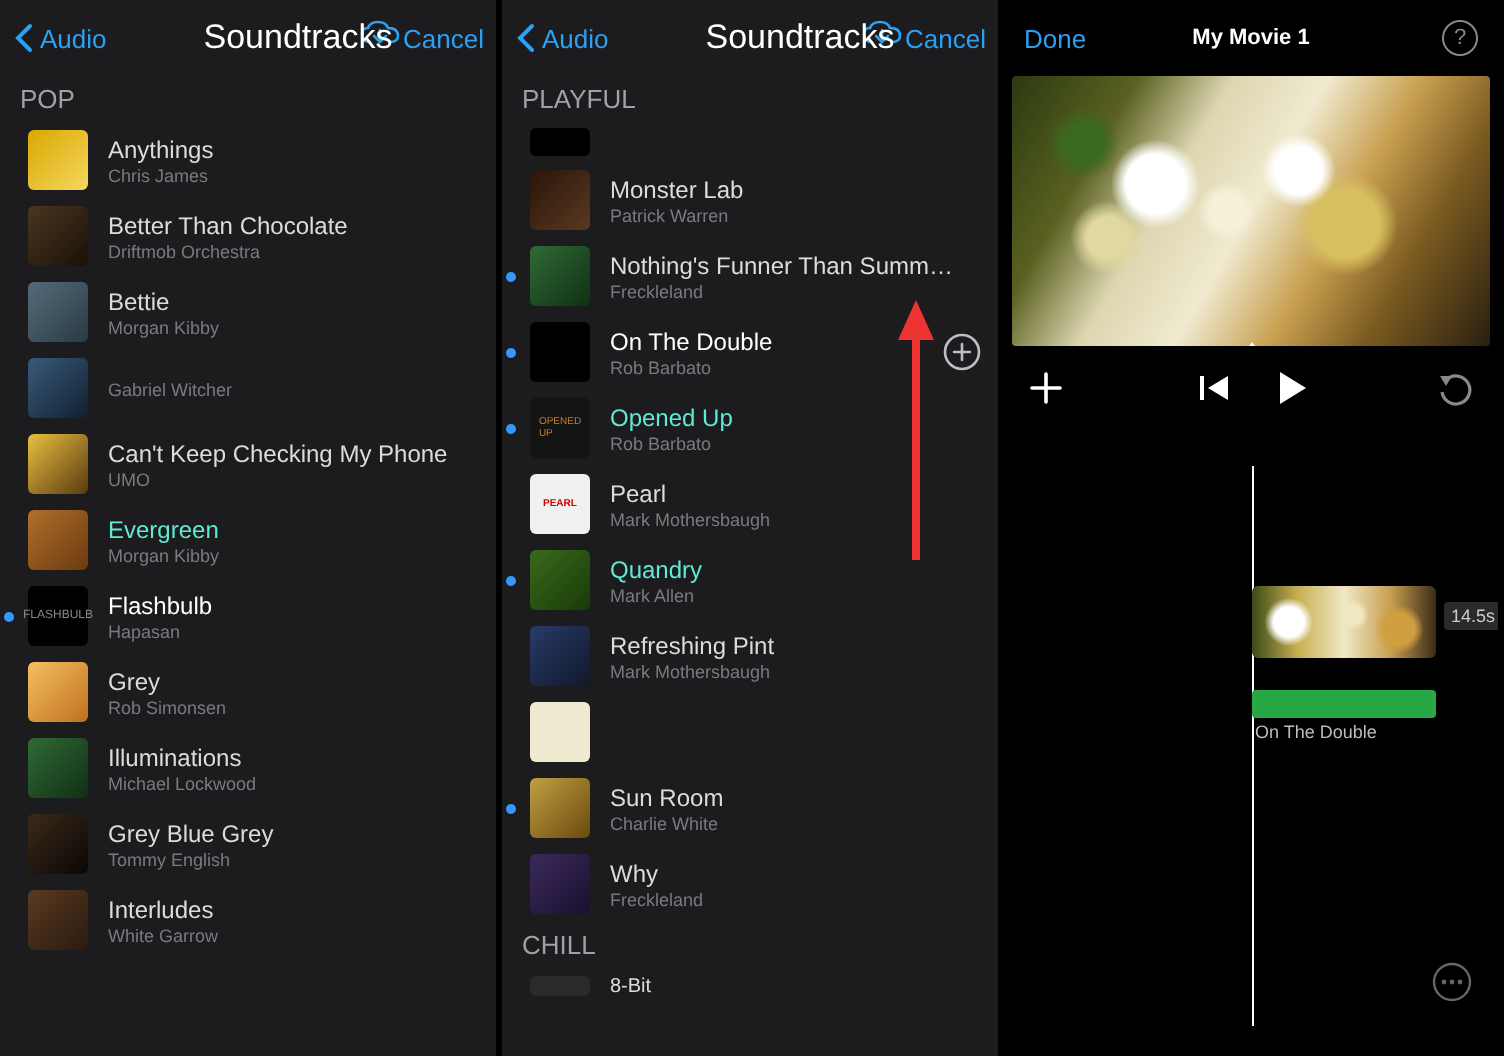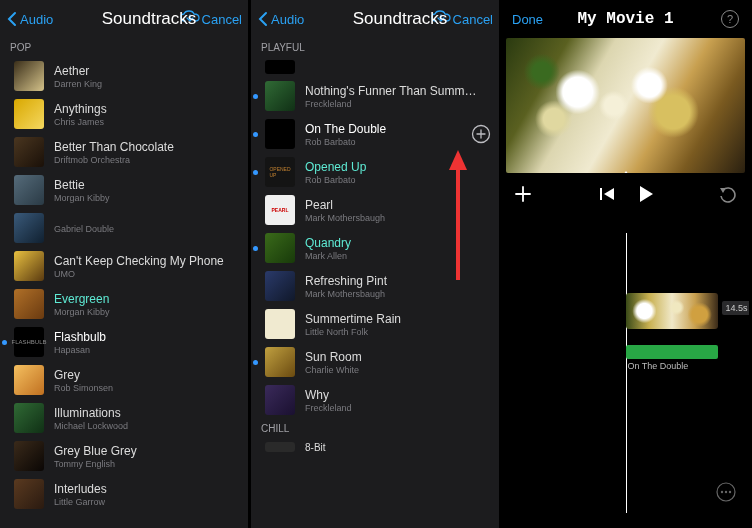--- a/index.html
+++ b/index.html
@@ -11,37 +11,37 @@
   .panel3 { width: 247px; background: #000; border-right: none; }
 
   .navbar { height: 38px; display: flex; align-items: center; padding: 0 6px; color: #fff; position: relative; }
   .nav-back { color: #2aa1f3; display: flex; align-items: center; font-size: 13px; }
   .nav-back svg { margin-right: 2px; }
   .nav-title { position: absolute; left: 50%; transform: translateX(-50%); font-size: 17px; font-weight: 400; color: #fff; white-space: nowrap; margin-left: 25px; }
   .nav-right { margin-left: auto; display: flex; align-items: center; gap: 2px; }
   .nav-cloud { color: #2aa1f3; }
   .nav-cancel { color: #2aa1f3; font-size: 13px; }
 
-  .section-header { padding: 4px 10px; font-size: 10px; color: #a0a0a5; text-transform: uppercase; background: #1c1c1e; }
+  .section-header { padding: 4px 10px; font-size: 13px; color: #a0a0a5; text-transform: uppercase; background: #1c1c1e; }
 
   .list { overflow: hidden; }
   .track-row { display: flex; align-items: center; padding: 3px 8px; position: relative; min-height: 38px; }
   .blue-dot { width: 5px; height: 5px; border-radius: 50%; background: #3498ff; position: absolute; left: 2px; }
   .artwork { width: 30px; height: 30px; border-radius: 3px; margin-left: 6px; margin-right: 10px; flex-shrink: 0; }
   .track-text { flex: 1; min-width: 0; }
   .track-title { font-size: 12px; color: #dcdcdc; white-space: nowrap; overflow: hidden; text-overflow: ellipsis; }
   .track-artist { font-size: 9px; color: #7a7a7f; margin-top: 1px; white-space: nowrap; overflow: hidden; text-overflow: ellipsis; }
   .track-row.selected .track-title { color: #fff; font-weight: 500; }
   .track-row.hi .track-title { color: #5eead4; }
   .add-btn { width: 20px; height: 20px; margin-left: auto; color: #bdbdc2; }
 
   
   .p3-nav { height: 38px; display: flex; align-items: center; padding: 0 10px; color: #fff; }
   .p3-done { color: #2aa1f3; font-size: 13px; font-weight: 500; text-align: right; }
-  .p3-title { position: absolute; left: 50%; transform: translateX(-50%); font-size: 16px; font-weight: 600; color: #fff; font-family: Liberation Mono, monospace; }
+  .p3-title { position: absolute; left: 50%; transform: translateX(-50%); font-size: 11px; font-weight: 600; color: #fff; }
   .p3-help { margin-left: auto; width: 18px; height: 18px; border: 1px solid #888; border-radius: 50%; color: #888; display: flex; align-items: center; justify-content: center; font-size: 11px; }
 
   .preview { width: 239px; height: 135px; margin: 0 4px; background: linear-gradient(120deg,#2a3a10 0%, #5a6020 20%, #dcd6b0 35%, #f0ead0 50%, #c8a050 65%, #7a5a20 80%, #2a2010 100%); border-radius: 2px; position: relative; overflow: hidden;}
   .preview::before { content:""; position:absolute; inset:0; background:
       radial-gradient(circle at 30% 40%, #ffffff 0 8%, transparent 12%),
       radial-gradient(circle at 45% 50%, #f5f0d8 0 6%, transparent 10%),
       radial-gradient(circle at 60% 35%, #ffffff 0 7%, transparent 11%),
       radial-gradient(circle at 70% 55%, #d8c060 0 9%, transparent 14%),
       radial-gradient(circle at 20% 60%, #e0d8a0 0 5%, transparent 9%),
       radial-gradient(circle at 15% 25%, #3a6a20 0 4%, transparent 8%);
@@ -113,27 +113,20 @@
         <svg width="20" height="14" viewBox="0 0 20 14">
             <path d="M5 11 Q1 11 1 7 Q1 4 4 4 Q5 1 9 1 Q13 1 14 4 Q19 4 19 8 Q19 11 15 11 M10 5 V11 M7 8 L10 11 L13 8" stroke="#2aa1f3" stroke-width="1.3" fill="none" stroke-linecap="round" stroke-linejoin="round"></path>
           </svg>
       </span>
       <span class="nav-cancel">Cancel</span>
     </div>
   </div>
   <div class="section-header">POP</div>
   <div class="list">
     <div class="track-row">
-        <div class="artwork aw-a"></div>
-        <div class="track-text">
-          <div class="track-title">Aether</div>
-          <div class="track-artist">Darren King</div>
-        </div>
-      </div>
-    <div class="track-row">
         <div class="artwork aw-b"></div>
         <div class="track-text">
           <div class="track-title">Anythings</div>
           <div class="track-artist">Chris James</div>
         </div>
       </div>
     <div class="track-row">
         <div class="artwork aw-c"></div>
         <div class="track-text">
           <div class="track-title">Better Than Chocolate</div>
@@ -143,21 +136,21 @@
     <div class="track-row">
         <div class="artwork aw-d"></div>
         <div class="track-text">
           <div class="track-title">Bettie</div>
           <div class="track-artist">Morgan Kibby</div>
         </div>
       </div>
     <div class="track-row">
         <div class="artwork aw-e"></div>
         <div class="track-text">
-          <div class="track-artist">Gabriel Double</div>
+          <div class="track-artist">Gabriel Witcher</div>
         </div>
       </div>
     <div class="track-row">
         <div class="artwork aw-f"></div>
         <div class="track-text">
           <div class="track-title">Can't Keep Checking My Phone</div>
           <div class="track-artist">UMO</div>
         </div>
       </div>
     <div class="track-row hi">
@@ -193,21 +186,21 @@
         <div class="artwork aw-j"></div>
         <div class="track-text">
           <div class="track-title">Grey Blue Grey</div>
           <div class="track-artist">Tommy English</div>
         </div>
       </div>
     <div class="track-row">
         <div class="artwork aw-l"></div>
         <div class="track-text">
           <div class="track-title">Interludes</div>
-          <div class="track-artist">Little Garrow</div>
+          <div class="track-artist">White Garrow</div>
         </div>
       </div>
   </div>
 </div>
 
 <div class="panel panel2">
   <div class="navbar">
     <div class="nav-back">
       <svg width="12" height="16" viewBox="0 0 12 16">
           <path d="M9 2 L3 8 L9 14" stroke="#2aa1f3" stroke-width="2" fill="none" stroke-linecap="round"></path>
@@ -223,20 +216,27 @@
       </span>
       <span class="nav-cancel">Cancel</span>
     </div>
   </div>
   <div class="section-header">PLAYFUL</div>
   <div class="list">
     <div class="track-row" style="min-height:18px;">
         <div class="artwork aw-m" style="height:14px;"></div>
       </div>
     <div class="track-row">
+        <div class="artwork aw-n"></div>
+        <div class="track-text">
+          <div class="track-title">Monster Lab</div>
+          <div class="track-artist">Patrick Warren</div>
+        </div>
+      </div>
+    <div class="track-row">
         <span class="blue-dot"></span>
         <div class="artwork aw-k"></div>
         <div class="track-text">
           <div class="track-title">Nothing's Funner Than Summ…</div>
           <div class="track-artist">Freckleland</div>
         </div>
       </div>
     <div class="track-row selected">
         <span class="blue-dot"></span>
         <div class="artwork aw-m"></div>
@@ -274,24 +274,20 @@
       </div>
     <div class="track-row">
         <div class="artwork aw-r"></div>
         <div class="track-text">
           <div class="track-title">Refreshing Pint</div>
           <div class="track-artist">Mark Mothersbaugh</div>
         </div>
       </div>
     <div class="track-row">
         <div class="artwork aw-t"></div>
-        <div class="track-text">
-          <div class="track-title">Summertime Rain</div>
-          <div class="track-artist">Little North Folk</div>
-        </div>
       </div>
     <div class="track-row">
         <span class="blue-dot"></span>
         <div class="artwork aw-u"></div>
         <div class="track-text">
           <div class="track-title">Sun Room</div>
           <div class="track-artist">Charlie White</div>
         </div>
       </div>
     <div class="track-row">

